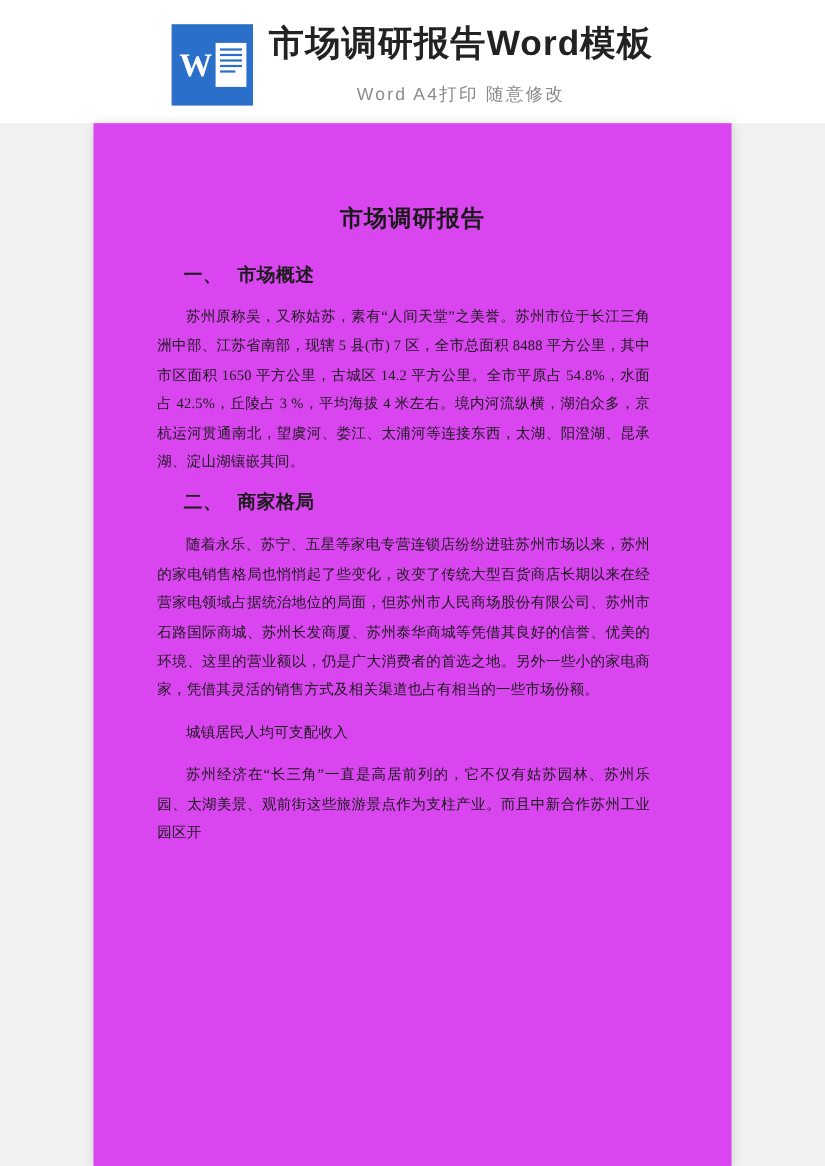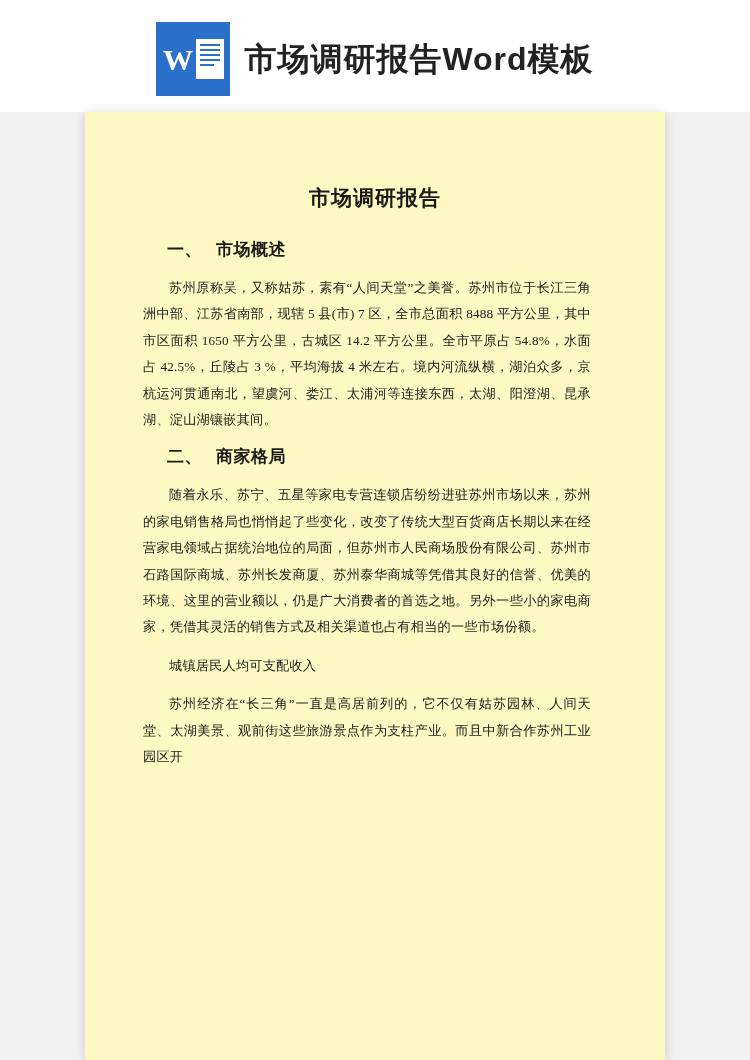--- a/index.html
+++ b/index.html
@@ -92,21 +92,21 @@
     margin-top: 7px;
   }
 
   
   .paper {
     position: absolute;
     left: 85px;
     top: 112px;
     width: 580px;
     height: 948px;
-    background: #fef9c3;
+    background: #d946ef;
     box-shadow: 0 1px 10px rgba(0,0,0,0.16);
     box-sizing: border-box;
     padding: 60px 58px 0 58px;
     overflow: hidden;
   }
   .doc-title {
     text-align: center;
     font-family: "Liberation Serif", serif;
     font-weight: bold;
     font-size: 21px;
@@ -152,33 +152,34 @@
         <span class="doc-sheet">
           <i></i>
           <i></i>
           <i></i>
           <i></i>
           <i class="short"></i>
         </span>
       </div>
       <div class="banner-text">
         <div class="banner-title">市场调研报告Word模板</div>
+        <div class="banner-sub">Word A4打印 随意修改</div>
       </div>
     </div>
   </div>
 
   <div class="paper">
     <div class="doc-title">市场调研报告</div>
 
     <div class="sec-heading">
       <span class="num">一、</span><span>市场概述</span>
     </div>
     <p class="body">苏州原称吴，又称姑苏，素有“人间天堂”之美誉。苏州市位于长江三角洲中部、江苏省南部，现辖 5 县(市) 7 区，全市总面积 8488 平方公里，其中市区面积 1650 平方公里，古城区 14.2 平方公里。全市平原占 54.8%，水面占 42.5%，丘陵占 3 %，平均海拔 4 米左右。境内河流纵横，湖泊众多，京杭运河贯通南北，望虞河、娄江、太浦河等连接东西，太湖、阳澄湖、昆承湖、淀山湖镶嵌其间。</p>
 
     <div class="sec-heading">
       <span class="num">二、</span><span>商家格局</span>
     </div>
     <p class="body">随着永乐、苏宁、五星等家电专营连锁店纷纷进驻苏州市场以来，苏州的家电销售格局也悄悄起了些变化，改变了传统大型百货商店长期以来在经营家电领域占据统治地位的局面，但苏州市人民商场股份有限公司、苏州市石路国际商城、苏州长发商厦、苏州泰华商城等凭借其良好的信誉、优美的环境、这里的营业额以，仍是广大消费者的首选之地。另外一些小的家电商家，凭借其灵活的销售方式及相关渠道也占有相当的一些市场份额。</p>
     <p class="body noindent">城镇居民人均可支配收入</p>
-    <p class="body">苏州经济在“长三角”一直是高居前列的，它不仅有姑苏园林、人间天堂、太湖美景、观前街这些旅游景点作为支柱产业。而且中新合作苏州工业园区开</p>
+    <p class="body">苏州经济在“长三角”一直是高居前列的，它不仅有姑苏园林、苏州乐园、太湖美景、观前街这些旅游景点作为支柱产业。而且中新合作苏州工业园区开</p>
   </div>
 
 </div>
 
 </body></html>

